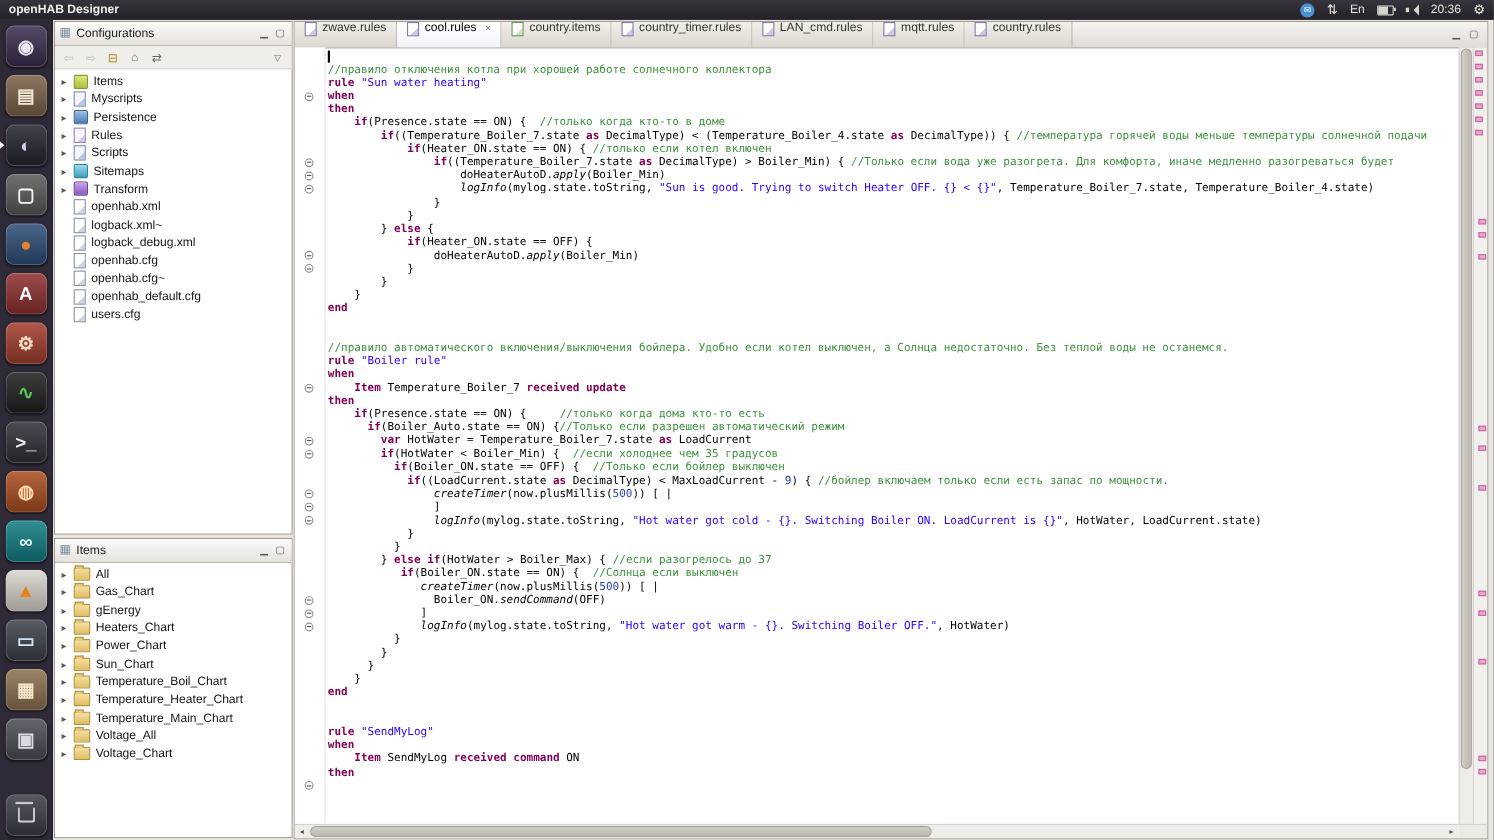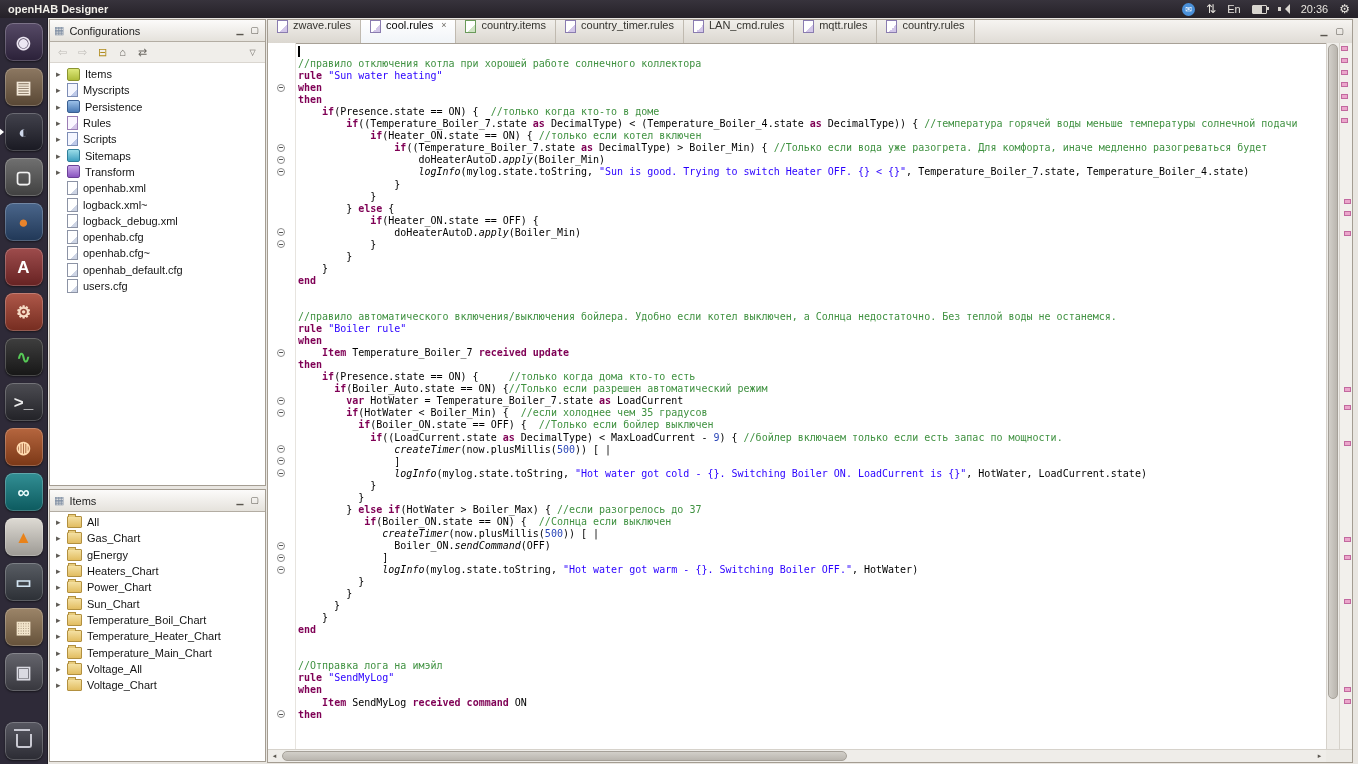--- a/index.html
+++ b/index.html
@@ -440,21 +440,20 @@
           <div class="cl"><span class="t-p">                Boiler_ON.</span><span class="t-f">sendCommand</span><span class="t-p">(OFF)</span></div>
           <div class="cl"><span class="t-p">              ]</span></div>
           <div class="cl"><span class="t-p">              </span><span class="t-f">logInfo</span><span class="t-p">(mylog.state.toString, </span><span class="t-s">"Hot water got warm - {}. Switching Boiler OFF."</span><span class="t-p">, HotWater)</span></div>
           <div class="cl"><span class="t-p">          }</span></div>
           <div class="cl"><span class="t-p">        }</span></div>
           <div class="cl"><span class="t-p">      }</span></div>
           <div class="cl"><span class="t-p">    }</span></div>
           <div class="cl"><span class="t-k">end</span></div>
           <div class="cl"></div>
           <div class="cl"></div>
-          <div class="cl"><span class="t-c">//Отправка лога на имэйл</span></div>
           <div class="cl"><span class="t-k">rule</span><span class="t-p"> </span><span class="t-s">"SendMyLog"</span></div>
           <div class="cl"><span class="t-k">when</span></div>
           <div class="cl"><span class="t-p">    </span><span class="t-k">Item</span><span class="t-p"> SendMyLog </span><span class="t-k">received command</span><span class="t-p"> ON</span></div>
           <div class="cl"><span class="t-k">then</span></div>
           <div class="caret" style="left: 2px; top: 3px;"></div>
         </div>
       <div class="vscroll">
         <div class="vthumb"></div>
       </div>
       <div class="overview">

